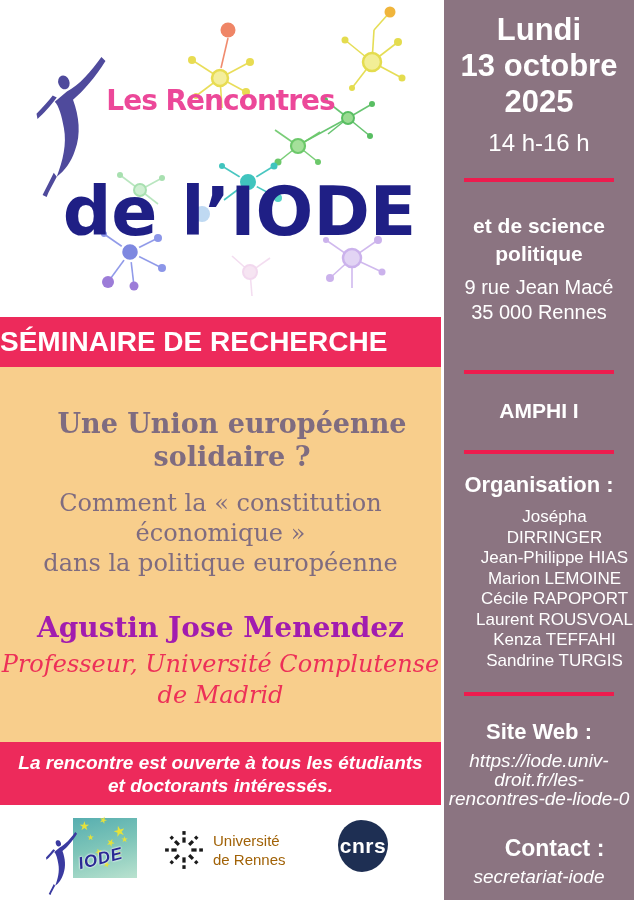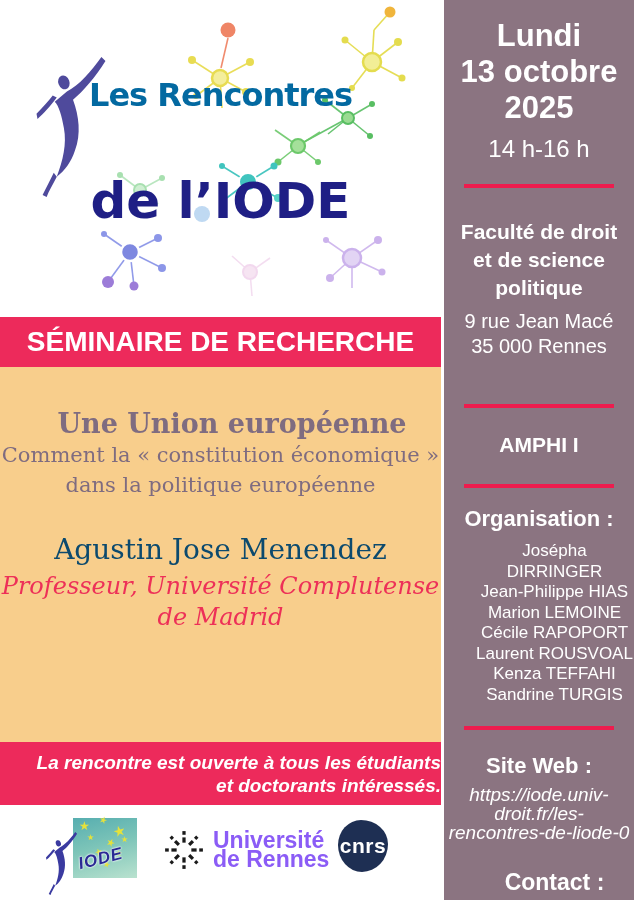--- a/index.html
+++ b/index.html
@@ -9,48 +9,48 @@
   }
   .poster{position:absolute;inset:0;}
 
   
   .left-col{position:absolute;left:0;top:0;width:441px;height:900px;}
 
   .logo-area{position:relative;height:317px;background:#ffffff;overflow:hidden;}
   .network-svg{position:absolute;left:0;top:0;width:441px;height:317px;}
   .figure-svg{position:absolute;left:36px;top:55px;width:72px;height:142px;}
   .logo-line1{
-    position:absolute;left:0;top:76px;width:100%;text-align:center;
-    font-family:"DejaVu Sans", sans-serif;font-weight:800;font-size:32px;
-    letter-spacing:-1px;color:#0369a1;
+    position:absolute;left:0;top:84px;width:100%;text-align:center;
+    font-family:"DejaVu Sans", sans-serif;font-weight:800;font-size:28px;
+    letter-spacing:-1px;color:#ec4899;
   }
   .logo-line2{
     position:absolute;left:0;top:172px;width:100%;text-align:center;
-    font-family:"DejaVu Sans", sans-serif;font-weight:800;font-size:50px;
-    letter-spacing:0px;color:#1f1f85;
+    font-family:"DejaVu Sans", sans-serif;font-weight:800;font-size:68px;
+    letter-spacing:0px;color:#1f1f85;padding-left:19px;
   }
 
   .seminar-banner{
-    height:50px;background:#ED2A5B;display:flex;align-items:center;justify-content:center;
+    height:50px;background:#ED2A5B;display:flex;align-items:center;
   }
   .seminar-banner span{
     color:#ffffff;font-weight:bold;font-size:28px;letter-spacing:0px;white-space:nowrap;
   }
 
   .content{
     height:375px;background:#F8CE8C;text-align:center;box-sizing:border-box;padding-top:40px;
     font-family:"DejaVu Serif", serif;color:#7F6C80;
   }
   .title{font-weight:bold;font-size:27px;line-height:33px;padding-left:23px;}
-  .subtitle{font-size:21px;line-height:30px;}
-  .speaker{margin-top:33px;font-weight:normal;font-size:28px;color:#0c4a6e;}
+  .subtitle{margin-top:15px;font-size:24px;line-height:30px;}
+  .speaker{margin-top:33px;font-weight:bold;font-size:28px;color:#a21caf;}
   .affiliation{margin-top:5px;font-style:italic;font-size:24px;line-height:31px;color:#ED3058;}
 
   .open-banner{
-    height:63px;background:#ED2A5B;display:flex;flex-direction:column;align-items:flex-end;justify-content:center;
+    height:63px;background:#ED2A5B;display:flex;flex-direction:column;align-items:center;justify-content:center;
     color:#ffffff;font-weight:bold;font-style:italic;font-size:19px;line-height:23px;text-align:center;
   }
 
   .footer{
     height:95px;background:#ffffff;position:relative;
   }
   
   .iode-logo{position:absolute;left:40px;top:8px;width:110px;height:84px;}
   .iode-rect{
     position:absolute;left:33px;top:5px;width:64px;height:60px;
@@ -60,35 +60,35 @@
   .iode-figure-svg{position:absolute;left:2px;top:18px;width:40px;height:64px;}
   .iode-text{
     position:absolute;left:38px;top:36px;
     font-style:italic;font-weight:bold;font-size:17px;letter-spacing:1px;color:#2A2A94;
     transform:rotate(-14deg);
     text-shadow:0 0 2px #ffffff,0 0 2px #ffffff;
   }
   
   .ur-logo{position:absolute;left:163px;top:24px;display:flex;align-items:center;}
   .ur-star-svg{width:42px;height:42px;}
-  .ur-text{margin-left:8px;font-weight:bold;font-size:23px;line-height:19px;color:#8b5cf6;}
+  .ur-text{margin-left:8px;font-weight:normal;font-size:15px;line-height:19px;color:#a16207;}
   
   .cnrs-logo{
     position:absolute;left:338px;top:15px;width:50px;height:52px;background:#1E2F53;
     border-radius:46% 54% 52% 48% / 48% 46% 54% 52%;
     display:flex;align-items:center;justify-content:center;
   }
   .cnrs-logo span{color:#ffffff;font-weight:bold;font-size:21px;letter-spacing:0.5px;}
 
   
   .sidebar{
     position:absolute;left:444px;top:0;width:190px;height:900px;background:#8B7481;
     color:#ffffff;text-align:center;box-sizing:border-box;
   }
-  .sb-date{padding-top:18px;font-weight:bold;font-size:31px;line-height:36px;}
+  .sb-date{padding-top:12px;font-weight:bold;font-size:31px;line-height:36px;}
   .sb-time{margin-top:9px;font-size:24px;}
   .divider{width:150px;height:4px;background:#ED1C4E;margin:0 auto;}
   .d1{margin-top:21px;}
   .sb-venue{margin-top:30px;font-weight:bold;font-size:21px;line-height:28px;}
   .sb-address{margin-top:7px;font-size:20px;line-height:25px;}
   .d2{margin-top:45px;}
   .sb-room{margin-top:25px;font-weight:bold;font-size:21px;}
   .d3{margin-top:27px;}
   .sb-org-label{margin-top:18px;font-weight:bold;font-size:22px;}
   .sb-organisers{margin-top:9px;font-size:17px;line-height:20.5px;padding-left:31px;}
@@ -234,20 +234,21 @@
       <div class="logo-line2">de l’IODE</div>
     </div>
 
     <div class="seminar-banner">
       <span>SÉMINAIRE DE RECHERCHE</span>
     </div>
 
     <div class="content">
       <div class="title">
         <div>Une Union européenne</div>
+        <div>solidaire ?</div>
       </div>
       <div class="subtitle">
         <div>Comment la « constitution économique »</div>
         <div>dans la politique européenne</div>
       </div>
       <div class="speaker">Agustin Jose Menendez</div>
       <div class="affiliation">
         <div>Professeur, Université Complutense</div>
         <div>de Madrid</div>
       </div>
@@ -323,21 +324,20 @@
     <div class="sb-date">
       <div>Lundi</div>
       <div>13 octobre</div>
       <div>2025</div>
     </div>
     <div class="sb-time">14 h-16 h</div>
 
     <div class="divider d1"></div>
 
     <div class="sb-venue">
-      <div>Faculté de droit</div>
       <div>et de science</div>
       <div>politique</div>
     </div>
     <div class="sb-address">
       <div>9 rue Jean Macé</div>
       <div>35 000 Rennes</div>
     </div>
 
     <div class="divider d2"></div>
 

